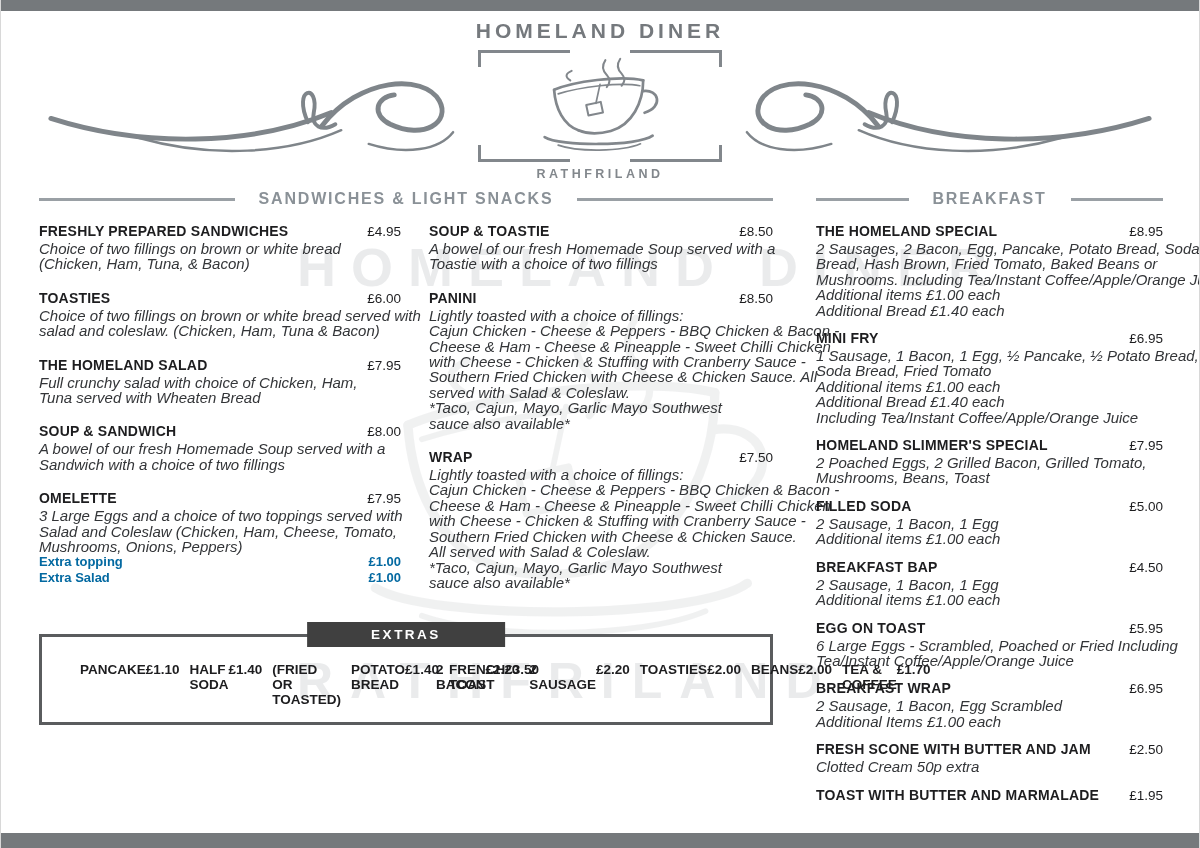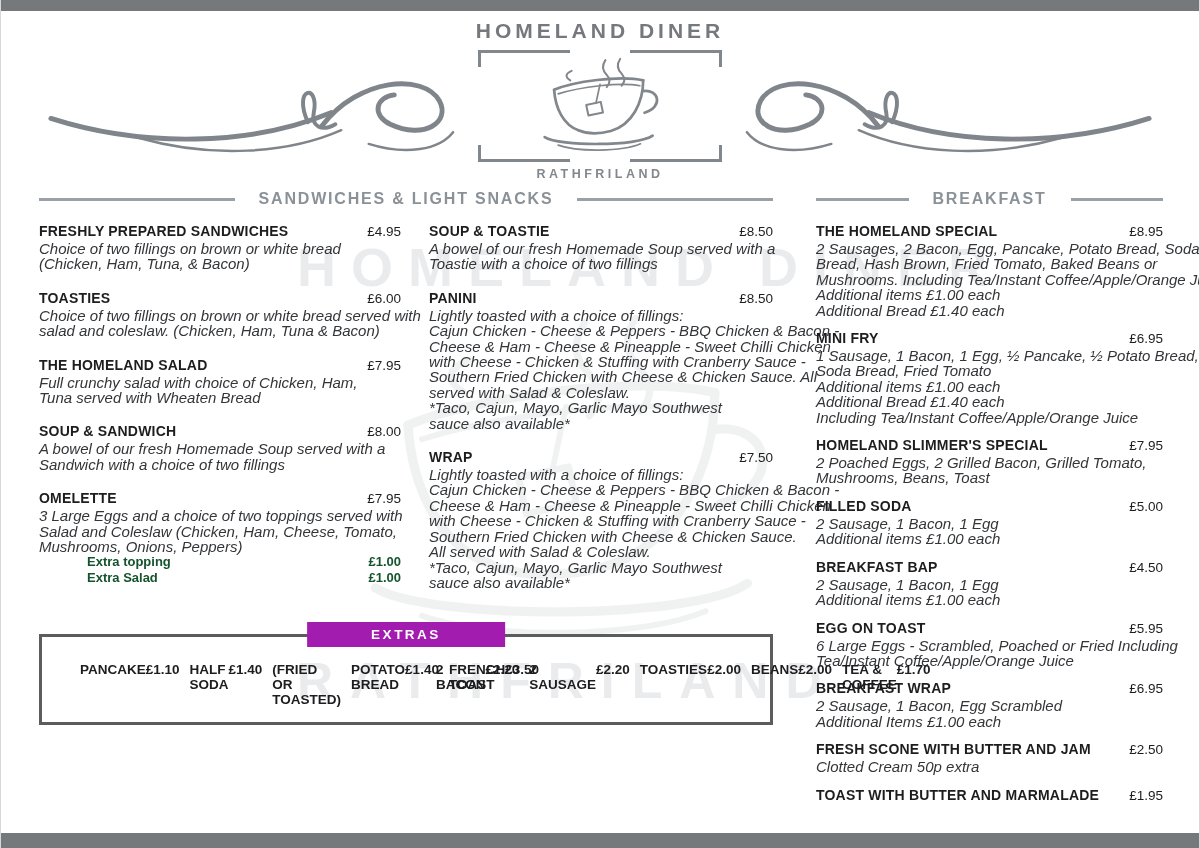--- a/index.html
+++ b/index.html
@@ -46,28 +46,28 @@
 
   .section-header{display:flex;align-items:center;gap:24px;height:16px;}
   .section-header .rule{flex:1;height:3px;background:#9aa0a5;}
   .section-header .label{font-size:16px;font-weight:bold;letter-spacing:1.8px;color:#8a9197;white-space:nowrap;}
 
   .item{margin-bottom:18px;}
   .item-head{display:flex;justify-content:space-between;align-items:baseline;}
   .item-name{font-size:14px;font-weight:bold;color:#1d1d1f;letter-spacing:0.2px;white-space:nowrap;}
   .item-price{font-size:13.5px;font-weight:normal;color:#1d1d1f;margin-left:8px;}
   .item-desc{font-size:15px;font-style:italic;color:#333538;line-height:15.4px;white-space:pre;margin-top:2px;}
-  .addon-row{display:flex;justify-content:space-between;font-size:13px;font-weight:bold;color:#14532d;line-height:15.6px;margin-left:48px;}
+  .addon-row{display:flex;justify-content:space-between;font-size:13px;font-weight:bold;color:#0369a1;line-height:15.6px;}
 
   .bf .item{margin-bottom:12px;}
 
   
   .extras-box{position:relative;border:3px solid #5a5c5e;margin-top:26px;padding:26px 18px 14px 18px;
               display:flex;background:transparent;}
-  .extras-tab{position:absolute;top:-15px;left:50%;transform:translateX(-50%);background:#a21caf;color:#fff;
+  .extras-tab{position:absolute;top:-15px;left:50%;transform:translateX(-50%);background:#404040;color:#fff;
               font-size:13.5px;font-weight:bold;letter-spacing:2.5px;padding:5px 64px;white-space:nowrap;}
   .extras-col{display:flex;gap:10px;box-sizing:border-box;}
   .extras-col.ea{width:352px;padding-left:20px;flex:0 0 auto;}
   .extras-col.eb{flex:1;padding-left:24px;}
   .extra-row{display:flex;justify-content:space-between;font-size:13.5px;font-weight:bold;color:#1d1d1f;line-height:14.8px;}
 </style>
 </head>
 <body>
 
 <svg width="0" height="0" style="position:absolute">

